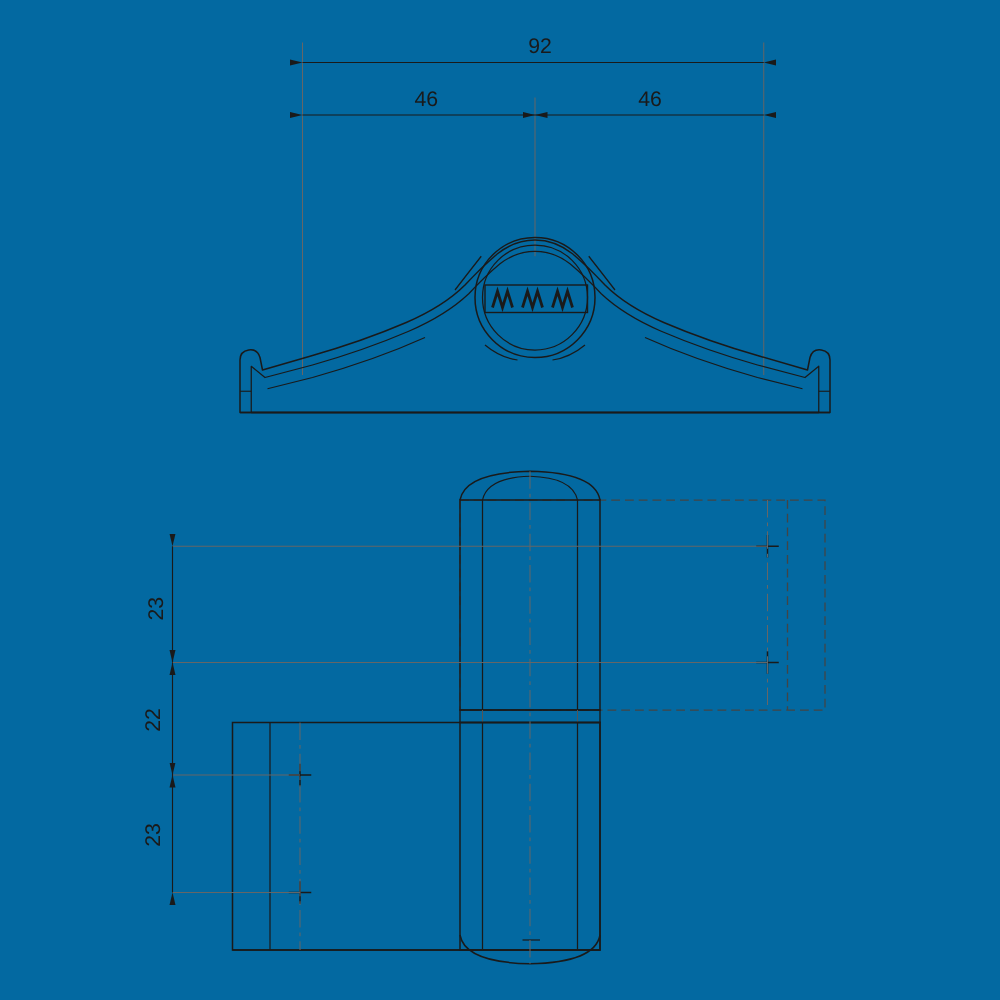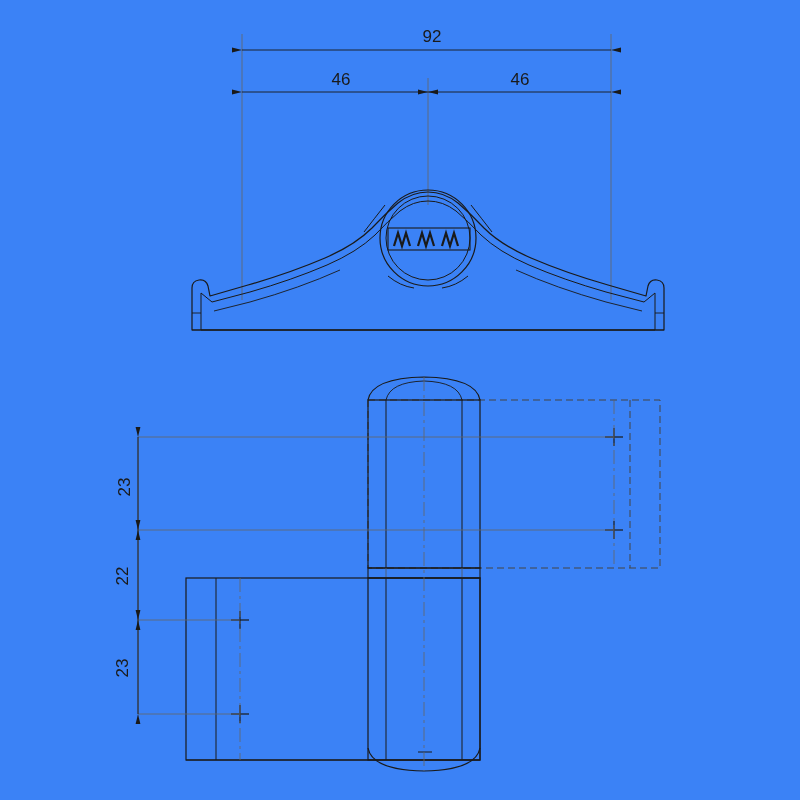--- a/index.html
+++ b/index.html
@@ -7,21 +7,21 @@
     padding: 0;
     background: #ffffff;
   }
   body {
     font-family: "Liberation Sans", sans-serif;
   }
   #sheet {
     position: relative;
     width: 800px;
     height: 800px;
-    background: #3b82f6;
+    background: #0369a1;
     overflow: hidden;
   }
   #sheet svg {
     display: block;
   }
   .dim-text {
     font-family: "Liberation Sans", sans-serif;
     font-size: 17px;
     fill: #1a1a1a;
   }

